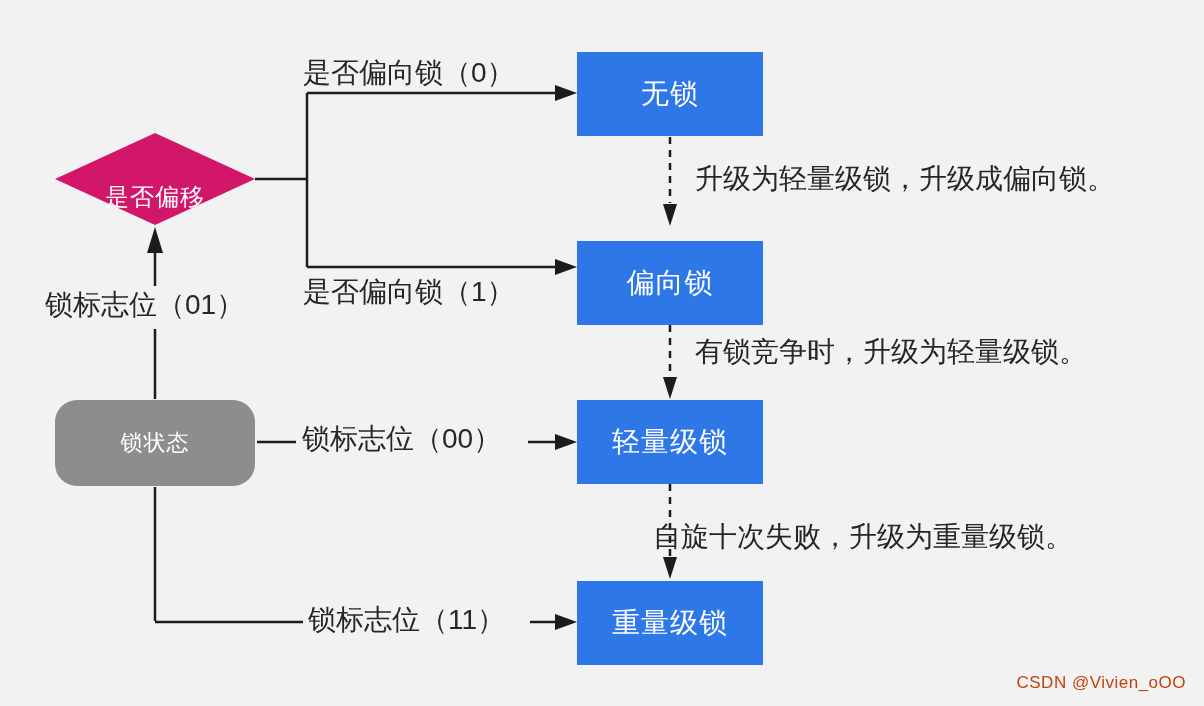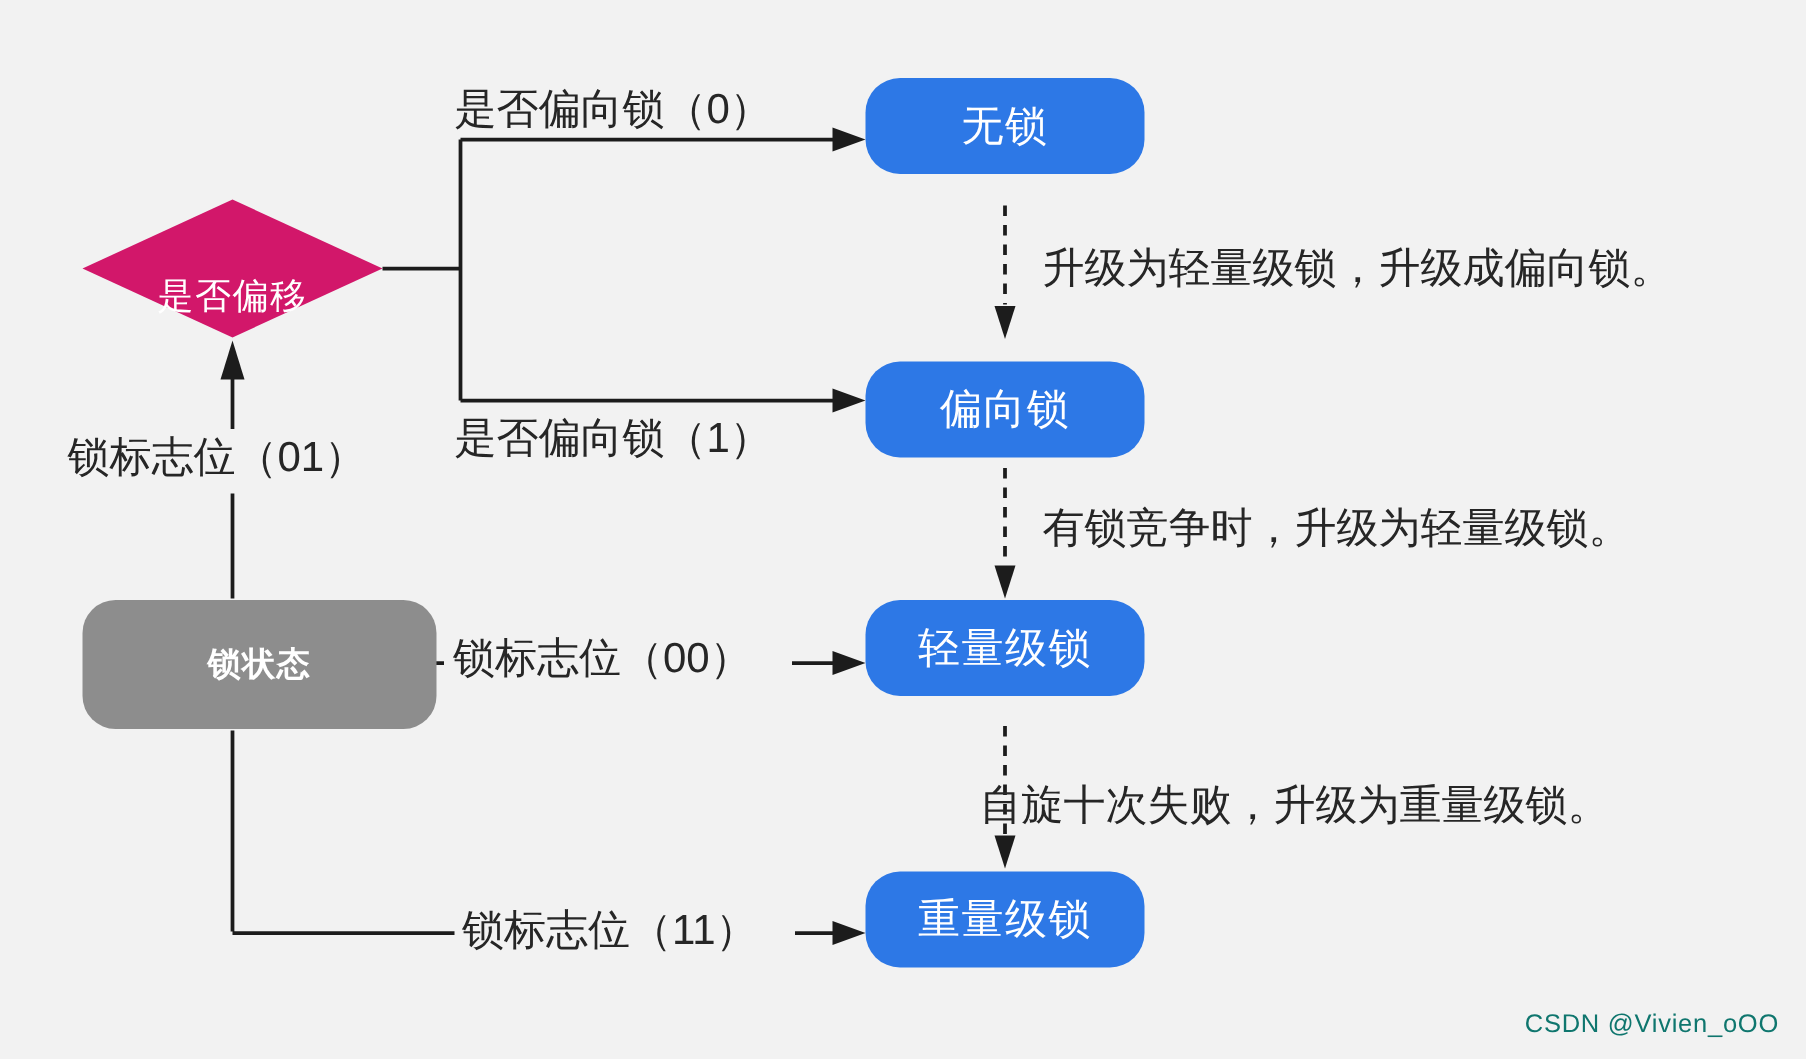--- a/index.html
+++ b/index.html
@@ -24,40 +24,38 @@
     position: absolute;
     display: flex;
     align-items: center;
     justify-content: center;
     color: #ffffff;
     text-align: center;
   }
   .state-box {
     left: 577px;
     width: 186px;
-    height: 64px;
+    height: 84px;
     background: #2d78e6;
     font-size: 28px;
     letter-spacing: 1px;
-    border-radius: 23px;
   }
   .state-box.s0 { top: 52px; }
   .state-box.s1 { top: 241px; }
   .state-box.s2 { top: 400px; }
   .state-box.s3 { top: 581px; }
   .source-box {
     left: 55px;
     top: 400px;
-    width: 236px;
+    width: 200px;
     height: 86px;
     background: #8d8d8d;
     border-radius: 22px;
     font-size: 22px;
     letter-spacing: 1px;
-    font-weight: bold;
   }
   .decision-label {
     left: 55px;
     top: 151px;
     width: 200px;
     height: 92px;
     font-size: 24px;
     letter-spacing: 1px;
     text-align: right;
   }
@@ -74,21 +72,21 @@
   .lbl-flag00 { left: 302px; top: 423px; }
   .lbl-flag11 { left: 308px; top: 604px; }
   .lbl-t0 { left: 695px; top: 163px; }
   .lbl-t1 { left: 695px; top: 336px; }
   .lbl-t2 { left: 653px; top: 521px; }
   .watermark {
     position: absolute;
     right: 18px;
     top: 673px;
     font-size: 17px;
-    color: #0f766e;
+    color: #c2410c;
     letter-spacing: 0.5px;
   }
 </style>
 </head>
 <body>
 
 <div class="canvas">
 
   <svg class="wires" viewBox="0 0 1204 706" xmlns="http://www.w3.org/2000/svg">
     <g stroke="#1c1c1c" stroke-width="2.5" fill="none">

